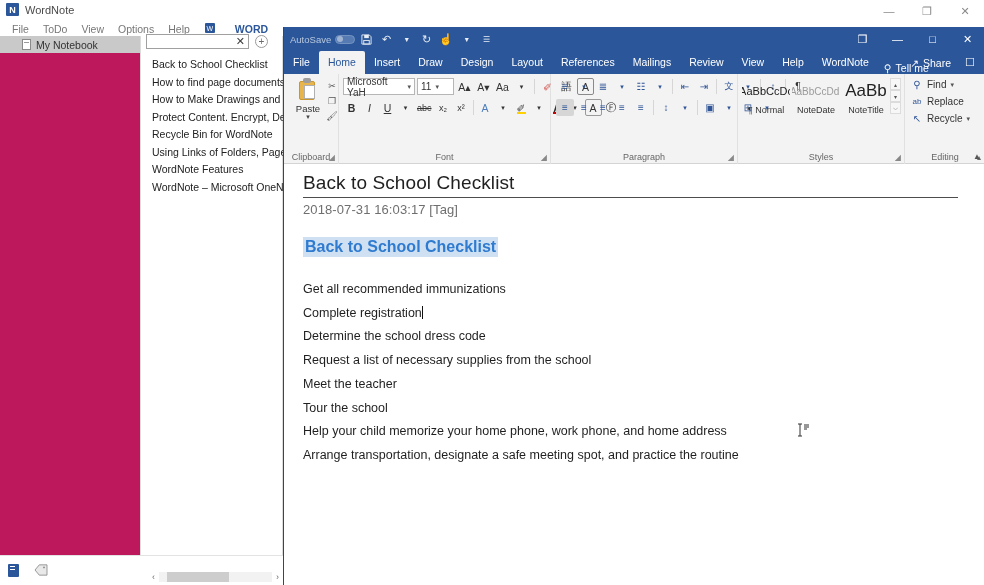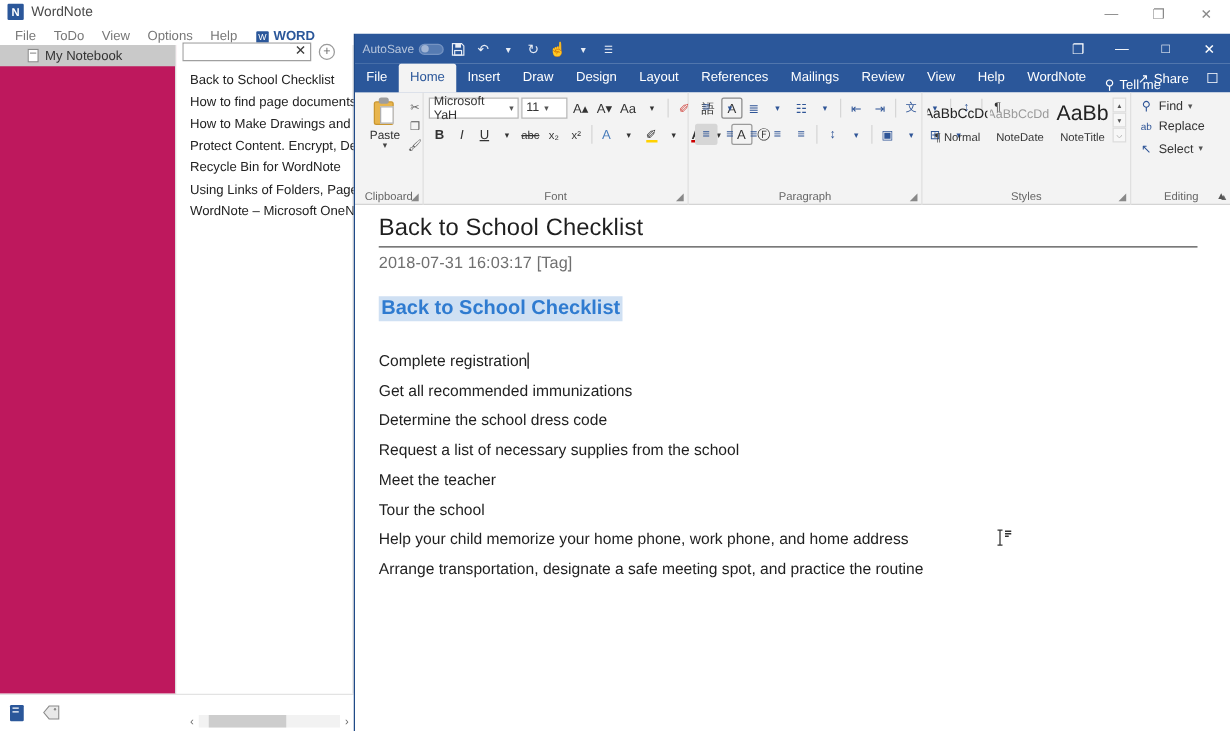--- a/index.html
+++ b/index.html
@@ -26,21 +26,21 @@
   .wn-wbtns{ position:absolute; right:0; top:0; display:flex; }
   .wn-wbtn{ width:38px;height:22px;display:flex;align-items:center;justify-content:center;
     color:#8a8a8a; font-size:11px; }
 
   
   .wn-menubar{
     position:absolute; left:0; top:22px; width:984px; height:14px;
     display:flex; align-items:center; gap:0px; padding-left:5px;
   }
   .wn-menu{ font-size:10.5px; color:#777; padding:0 7px; line-height:14px; }
-  .wn-wordbadge{ display:flex; align-items:flex-end; gap:4px; margin-left:8px; }
+  .wn-wordbadge{ display:flex; align-items:flex-start; gap:20px; margin-left:8px; }
   .wn-wordbadge .sq{ width:10px;height:10px;background:#2b579a;border-radius:1px;
      display:flex;align-items:center;justify-content:center;color:#fff;font-size:7px;}
   .wn-wordbadge .tx{ font-size:10.5px; font-weight:bold; color:#2b579a; }
 
   
   .nb-panel{
     position:absolute; left:0; top:36px; width:141px; height:519px;
     background:#be185d; border-right:1px solid #dcdcdc;
   }
   .nb-item{
@@ -239,20 +239,21 @@
       </div>
       <div class="pg-add">+</div>
     </div>
     <div class="pg-list">
       <div class="pg-item">Back to School Checklist</div>
       <div class="pg-item">How to find page documents in WordNote</div>
       <div class="pg-item">How to Make Drawings and Handwriting</div>
       <div class="pg-item">Protect Content. Encrypt, Decrypt, View</div>
       <div class="pg-item">Recycle Bin for WordNote</div>
       <div class="pg-item">Using Links of Folders, Pages, and Paragraphs</div>
+      <div class="pg-item">WordNote Features</div>
       <div class="pg-item">WordNote – Microsoft OneNote Alternative</div>
     </div>
   </div>
 
   <div class="wn-bottom">
     <div class="wn-bicon bk-ico"></div>
     <svg class="wn-bicon tag-ico" viewBox="0 0 16 14">
       <path d="M1 7 L6 1 L15 1 L15 13 L6 13 Z" fill="#e9e9e9" stroke="#8a8a8a" stroke-width="1"></path>
       <circle cx="11.5" cy="4" r="1.1" fill="#8a8a8a"></circle>
     </svg>
@@ -461,37 +462,37 @@
           <span class="ed-ico">⚲</span>
           <span>Find</span>
           <span style="font-size:7px;color:#555">▾</span>
         </div>
         <div class="ed-item ed1">
           <span class="ed-ico" style="font-size:8px">ab</span>
           <span>Replace</span>
         </div>
         <div class="ed-item ed2">
           <span class="ed-ico">↖</span>
-          <span>Select</span>
+          <span>Recycle</span>
           <span style="font-size:7px;color:#555">▾</span>
         </div>
         <div class="grp-title">Editing</div>
         <div class="ribbon-collapse">▴</div>
       </div>
     </div>
 
     <div class="wd-doc">
       <div class="doc-page">
         <div class="doc-title">Back to School Checklist</div>
         <div class="doc-rule"></div>
         <div class="doc-date">2018-07-31 16:03:17  [Tag]</div>
         <div class="doc-h1">Back to School Checklist</div>
         <div class="doc-body">
+          <div class="doc-line">Get all recommended immunizations</div>
           <div class="doc-line"><span>Complete registration</span><span class="caret"></span></div>
-          <div class="doc-line">Get all recommended immunizations</div>
           <div class="doc-line">Determine the school dress code</div>
           <div class="doc-line">Request a list of necessary supplies from the school</div>
           <div class="doc-line">Meet the teacher</div>
           <div class="doc-line">Tour the school</div>
           <div class="doc-line">Help your child memorize your home phone, work phone, and home address</div>
           <div class="doc-line">Arrange transportation, designate a safe meeting spot, and practice the routine</div>
         </div>
       </div>
       <svg class="ibeam" viewBox="0 0 16 16">
         <path d="M3 1 h4 M5 1 v12 M3 13 h4" stroke="#333" stroke-width="1" fill="none"></path>

